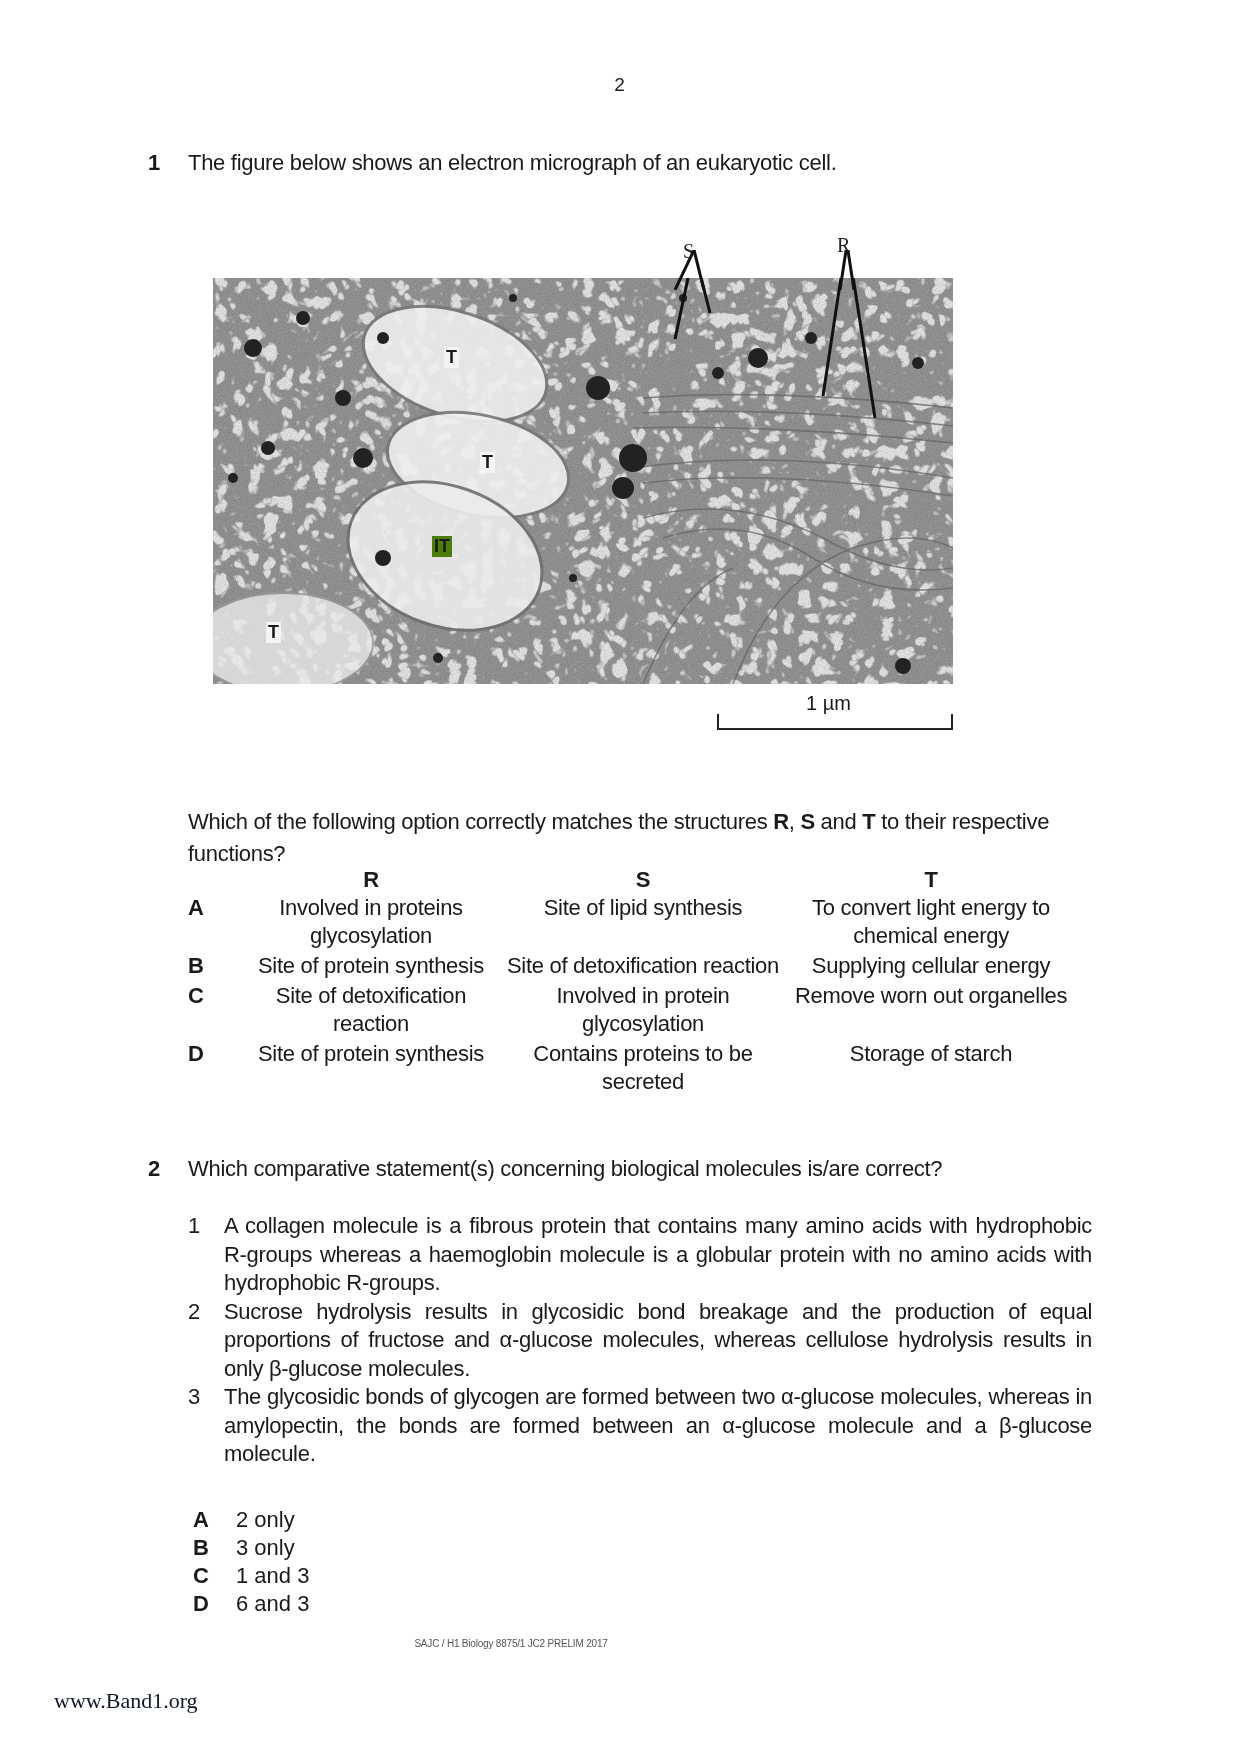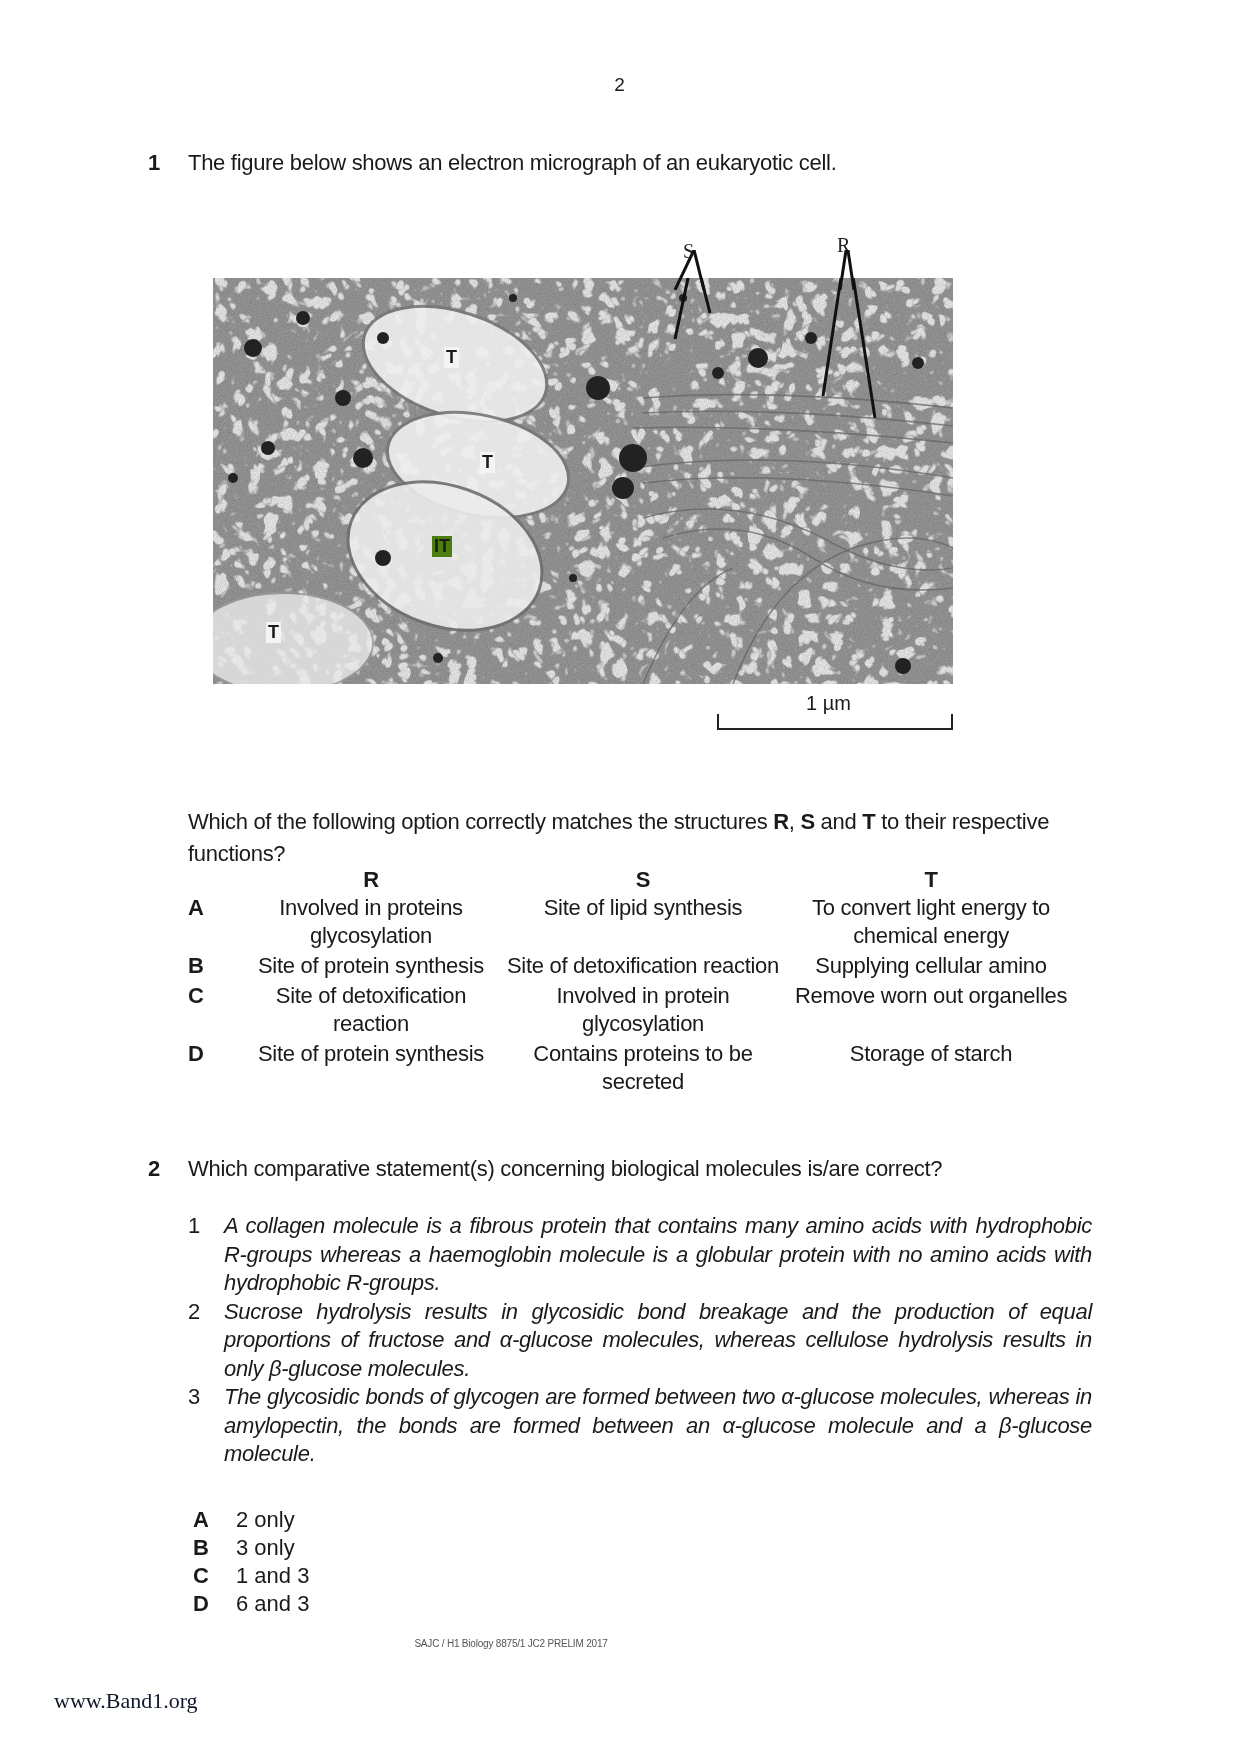--- a/index.html
+++ b/index.html
@@ -20,21 +20,21 @@
   table.opts td, table.opts th { padding: 0; vertical-align: top; line-height: 28px; text-align: center; }
   table.opts th { font-weight: bold; height: 28px; }
   table.opts td.letter { text-align: left; font-weight: bold; width: 48px; }
   table.opts td.c1, table.opts th.c1 { width: 270px; }
   table.opts td.c2, table.opts th.c2 { width: 274px; }
   table.opts td.c3, table.opts th.c3 { width: 302px; }
   table.opts tr.row td { padding-bottom: 2px; }
   .stmts { left: 188px; top: 1212px; width: 904px; font-size: 22px; line-height: 28.5px; letter-spacing: -0.3px; }
   .stmt { display: flex; }
   .stmt .n { width: 36px; flex: none; }
-  .stmt .t { flex: 1; text-align: justify; font-style: italic; }
+  .stmt .t { flex: 1; text-align: justify; }
   .answers { left: 193px; top: 1506px; font-size: 22px; line-height: 28px; }
   .answers .row { display: flex; }
   .answers .l { width: 43px; font-weight: bold; }
   .footer { left: 0; width: 1022px; top: 1638px; text-align: center; font-size: 10px; color: #555; letter-spacing: -0.2px; }
   .watermark { left: 54px; top: 1688px; font-family: Liberation Serif, serif; font-size: 22px; color: #0f172a; }
 </style>
 </head>
 <body>
 
 <div class="abs page-num">2</div>
@@ -139,21 +139,21 @@
   <tr class="row">
     <td class="letter">A</td>
     <td class="c1">Involved in proteins glycosylation</td>
     <td class="c2">Site of lipid synthesis</td>
     <td class="c3">To convert light energy to chemical energy</td>
   </tr>
   <tr class="row">
     <td class="letter">B</td>
     <td class="c1">Site of protein synthesis</td>
     <td class="c2">Site of detoxification reaction</td>
-    <td class="c3">Supplying cellular amino</td>
+    <td class="c3">Supplying cellular energy</td>
   </tr>
   <tr class="row">
     <td class="letter">C</td>
     <td class="c1">Site of detoxification reaction</td>
     <td class="c2">Involved in protein glycosylation</td>
     <td class="c3">Remove worn out organelles</td>
   </tr>
   <tr class="row">
     <td class="letter">D</td>
     <td class="c1">Site of protein synthesis</td>

